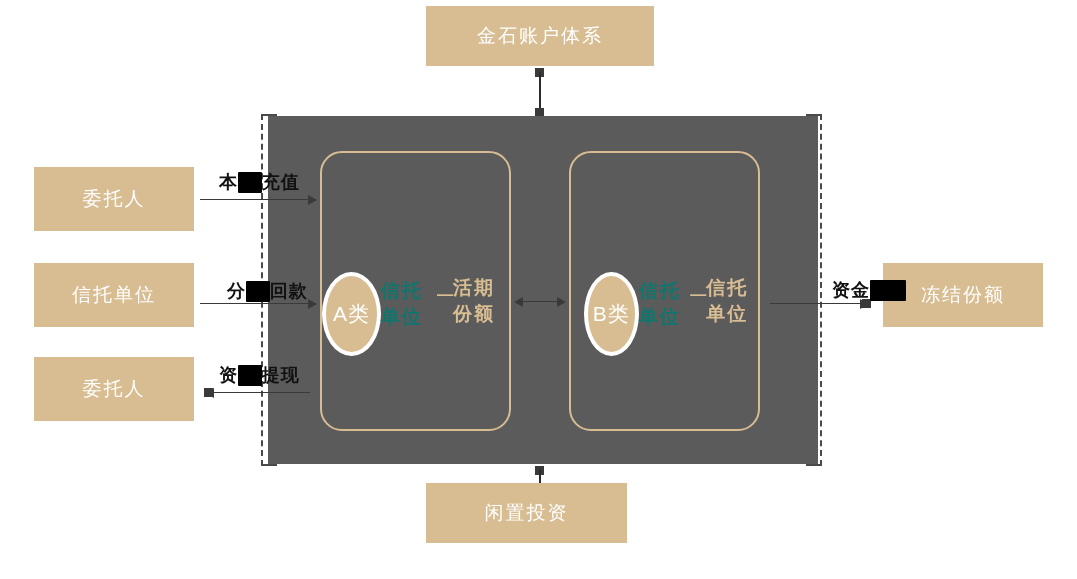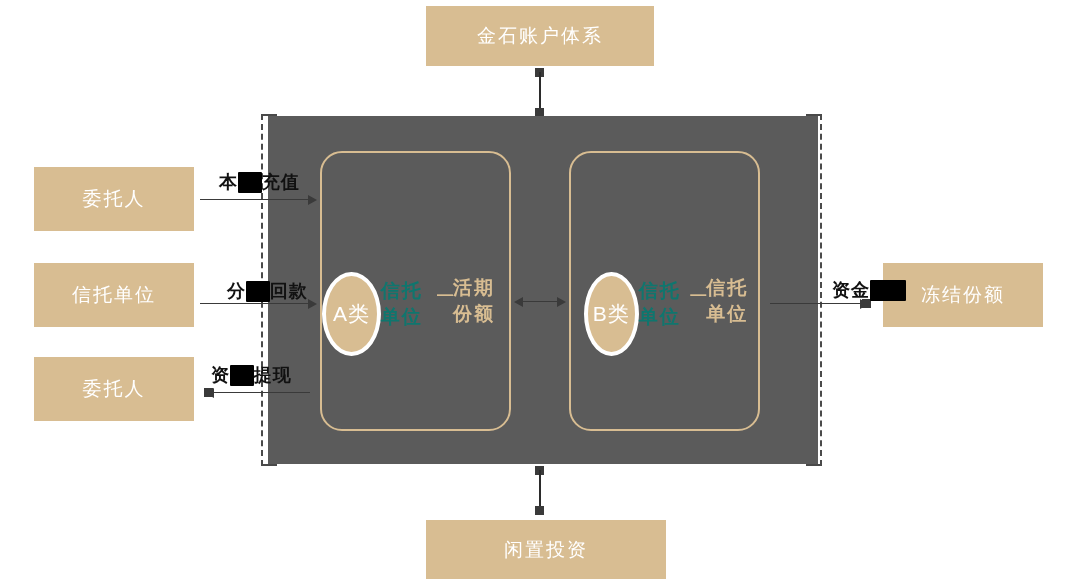--- a/index.html
+++ b/index.html
@@ -213,32 +213,32 @@
 
   <div class="h-line" style="left:200px; top:303px; width:110px;"></div>
   <div class="arrow-right" style="left:308px; top:299px;"></div>
   <div class="flow-label" style="left:227px; top:279px;">
     <span>分</span><span class="redacted">■■</span><span>回款</span>
   </div>
 
   <div class="h-line" style="left:212px; top:392px; width:98px;"></div>
   <div class="arrow-left" style="left:205px; top:388px;"></div>
   <div class="handle" style="left:204px; top:388px;"></div>
-  <div class="flow-label" style="left:211px; top:363px;">
+  <div class="flow-label" style="left:219px; top:363px;">
     <span>资</span><span class="redacted">■■</span><span>提现</span>
   </div>
 
   <div class="h-line" style="left:770px; top:303px; width:96px;"></div>
   <div class="arrow-right" style="left:860px; top:299px;"></div>
   <div class="handle" style="left:862px; top:299px;"></div>
   <div class="flow-label" style="left:832px; top:278px;">
     <span>资金</span><span class="redacted">■■■</span><span></span>
   </div>
 
   <div class="handle" style="left:535px; top:466px;"></div>
   <div class="v-connector" style="left:539px; top:470px; height:38px;"></div>
   <div class="handle" style="left:535px; top:506px;"></div>
 
-  <div class="tan-box" style="left:426px; top:520px; width:240px; height:60px;">
+  <div class="tan-box" style="left:426px; top:483px; width:201px; height:60px;">
     <span>闲置投资</span>
   </div>
 
 </div>
 
 </body></html>

